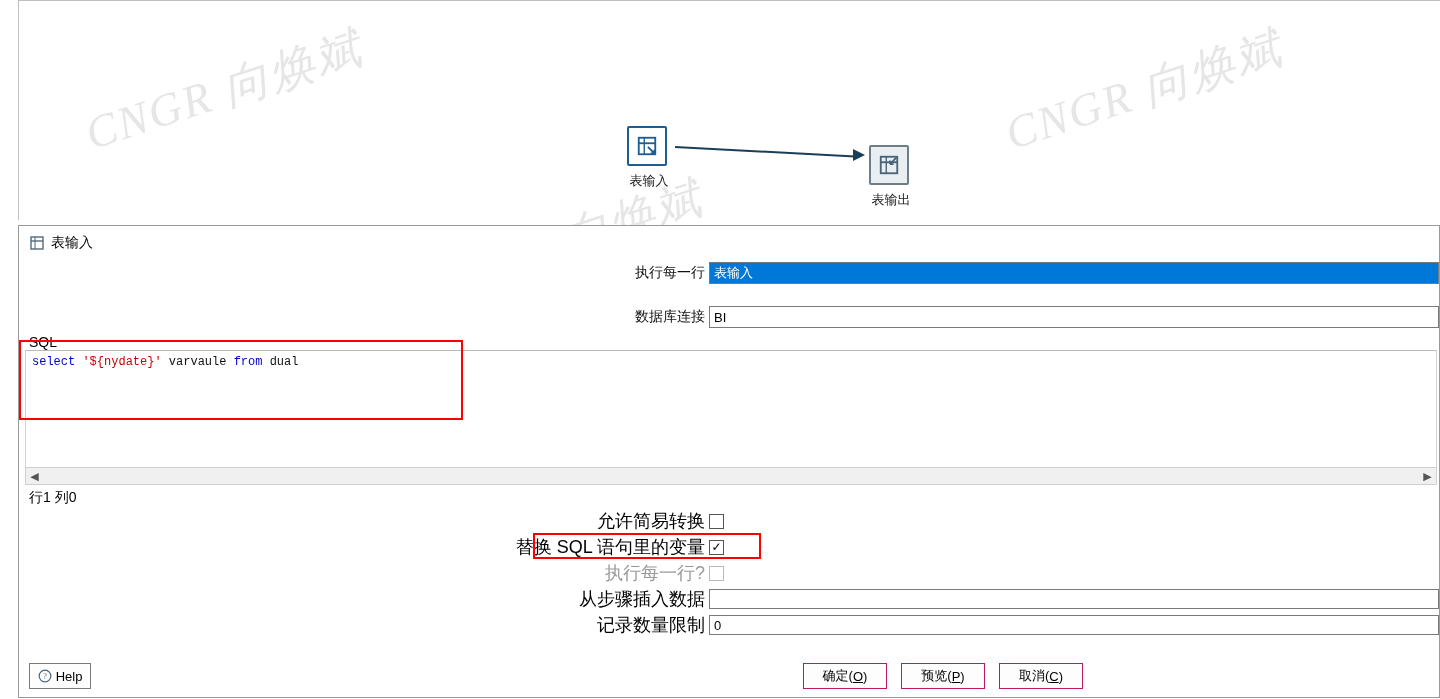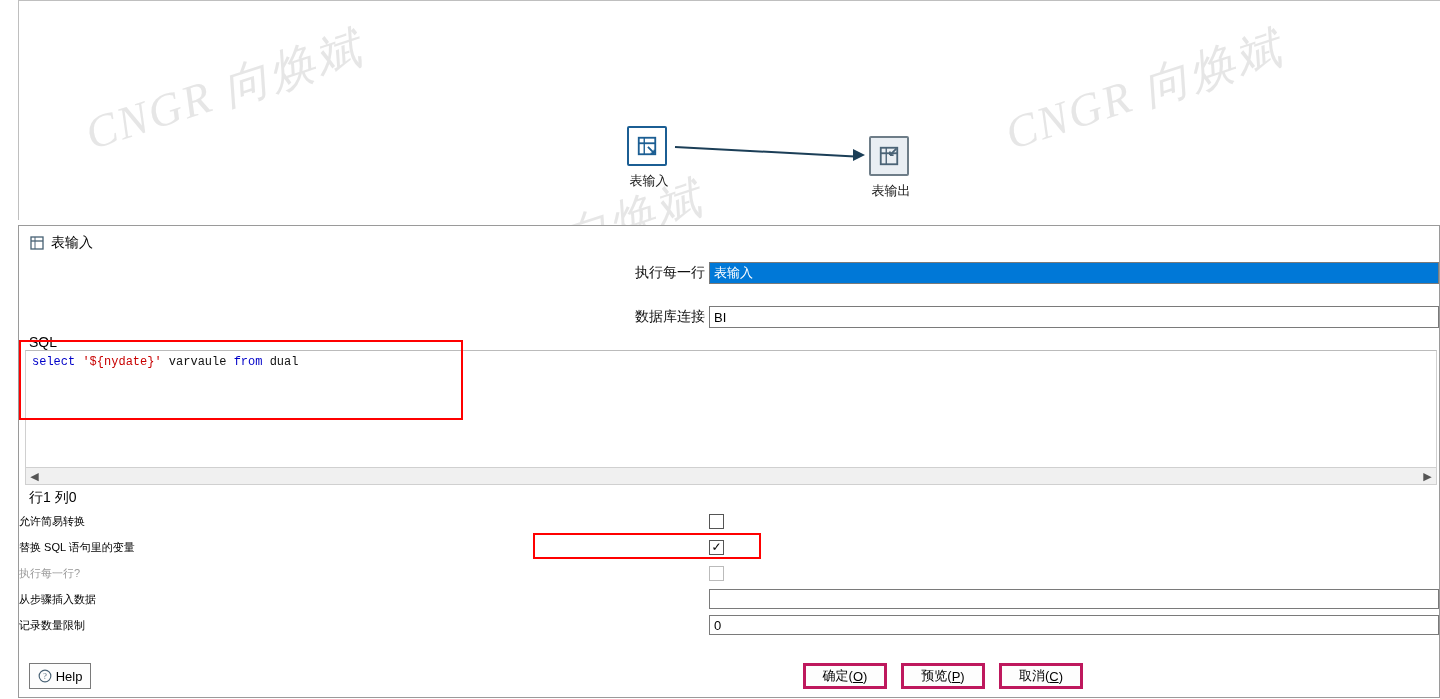--- a/index.html
+++ b/index.html
@@ -159,22 +159,23 @@
     font-size: 14px;
   }
   .check-row {
     display: flex;
     align-items: center;
     margin-top: 2px;
     height: 24px;
   }
   .check-row .lab {
     width: 690px;
+    text-align: right;
     padding-right: 4px;
-    font-size: 11px;
+    font-size: 18px;
   }
   .check-row .lab.dim { color: #9a9a9a; }
   .check-row .cb {
     width: 15px; height: 15px;
     border: 1px solid #555;
     display: flex; align-items: center; justify-content: center;
     font-size: 12px;
     line-height: 1;
   }
   .check-row .cb.dim { border-color: #bbb; }
@@ -196,21 +197,21 @@
     width: 62px; height: 26px;
     border: 1px solid #7a7a7a;
     background: #fdfdfd;
     display: flex; align-items: center; justify-content: center;
     gap: 4px;
     font-size: 13px;
   }
   .action-btns { margin-left: auto; display: flex; gap: 14px; margin-right: 350px;}
   .btn {
     width: 84px; height: 26px;
-    border: 3px solid #be185d;
+    border: 1px solid #be185d;
     background: #fdfdfd;
     font-size: 13px;
     display: flex; align-items: center; justify-content: center;
   }
   .btn u { text-decoration: underline; }
 </style>
 </head>
 <body>
 
 <div class="wm" style="left:80px;  top:60px;">CNGR 向焕斌</div>
@@ -226,21 +227,21 @@
     <svg viewBox="0 0 24 24">
       <rect x="3" y="3" width="18" height="18" fill="none" stroke="#1b5e93" stroke-width="2"></rect>
       <line x1="3" y1="9" x2="21" y2="9" stroke="#1b5e93" stroke-width="2"></line>
       <line x1="9" y1="3" x2="9" y2="21" stroke="#1b5e93" stroke-width="1.5"></line>
       <path d="M13 13 L20 20 M20 20 L16 20 M20 20 L20 16" stroke="#1b5e93" stroke-width="2" fill="none"></path>
     </svg>
     <div class="node-label">表输入</div>
   </div>
   <div class="arrow-line" style="left:656px; top:145px; width:180px; transform: rotate(3deg); transform-origin: left center;"></div>
   <div class="arrow-head" style="left:834px; top:148px;"></div>
-  <div class="node output" style="left:850px; top:135px;align-items:center;">
+  <div class="node output" style="left:850px; top:144px;align-items:center;">
     <svg viewBox="0 0 24 24">
       <rect x="3" y="3" width="18" height="18" fill="none" stroke="#4a6376" stroke-width="2"></rect>
       <line x1="3" y1="9" x2="21" y2="9" stroke="#4a6376" stroke-width="2"></line>
       <line x1="9" y1="3" x2="9" y2="21" stroke="#4a6376" stroke-width="1.5"></line>
       <path d="M20 4 L13 11 M13 11 L17 11 M13 11 L13 7" stroke="#4a6376" stroke-width="2" fill="none"></path>
     </svg>
     <div class="node-label">表输出</div>
   </div>
 </div>
 

